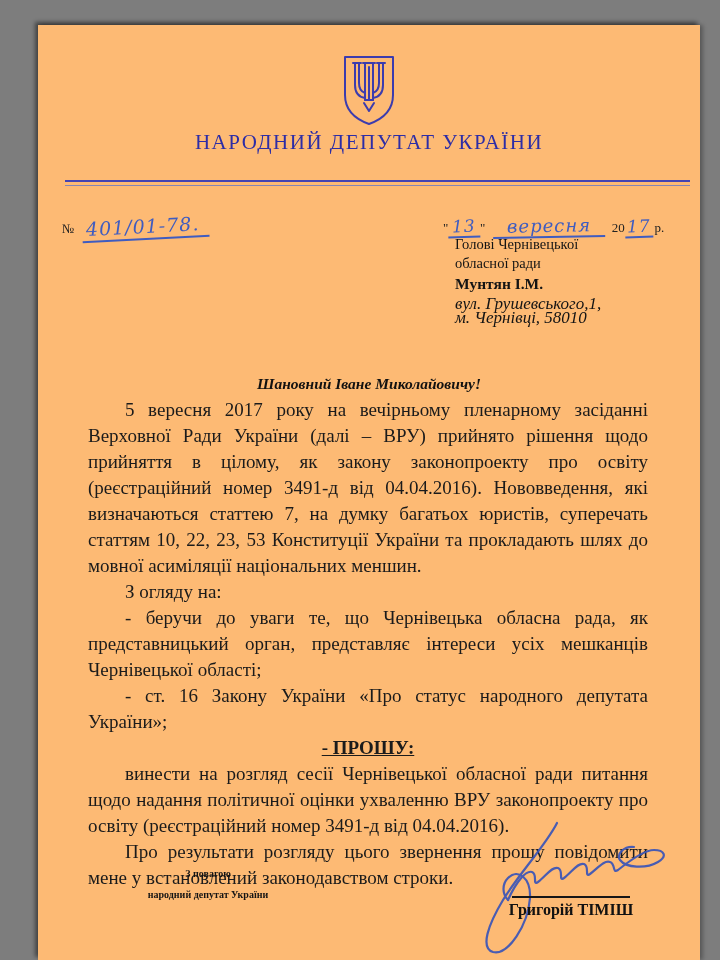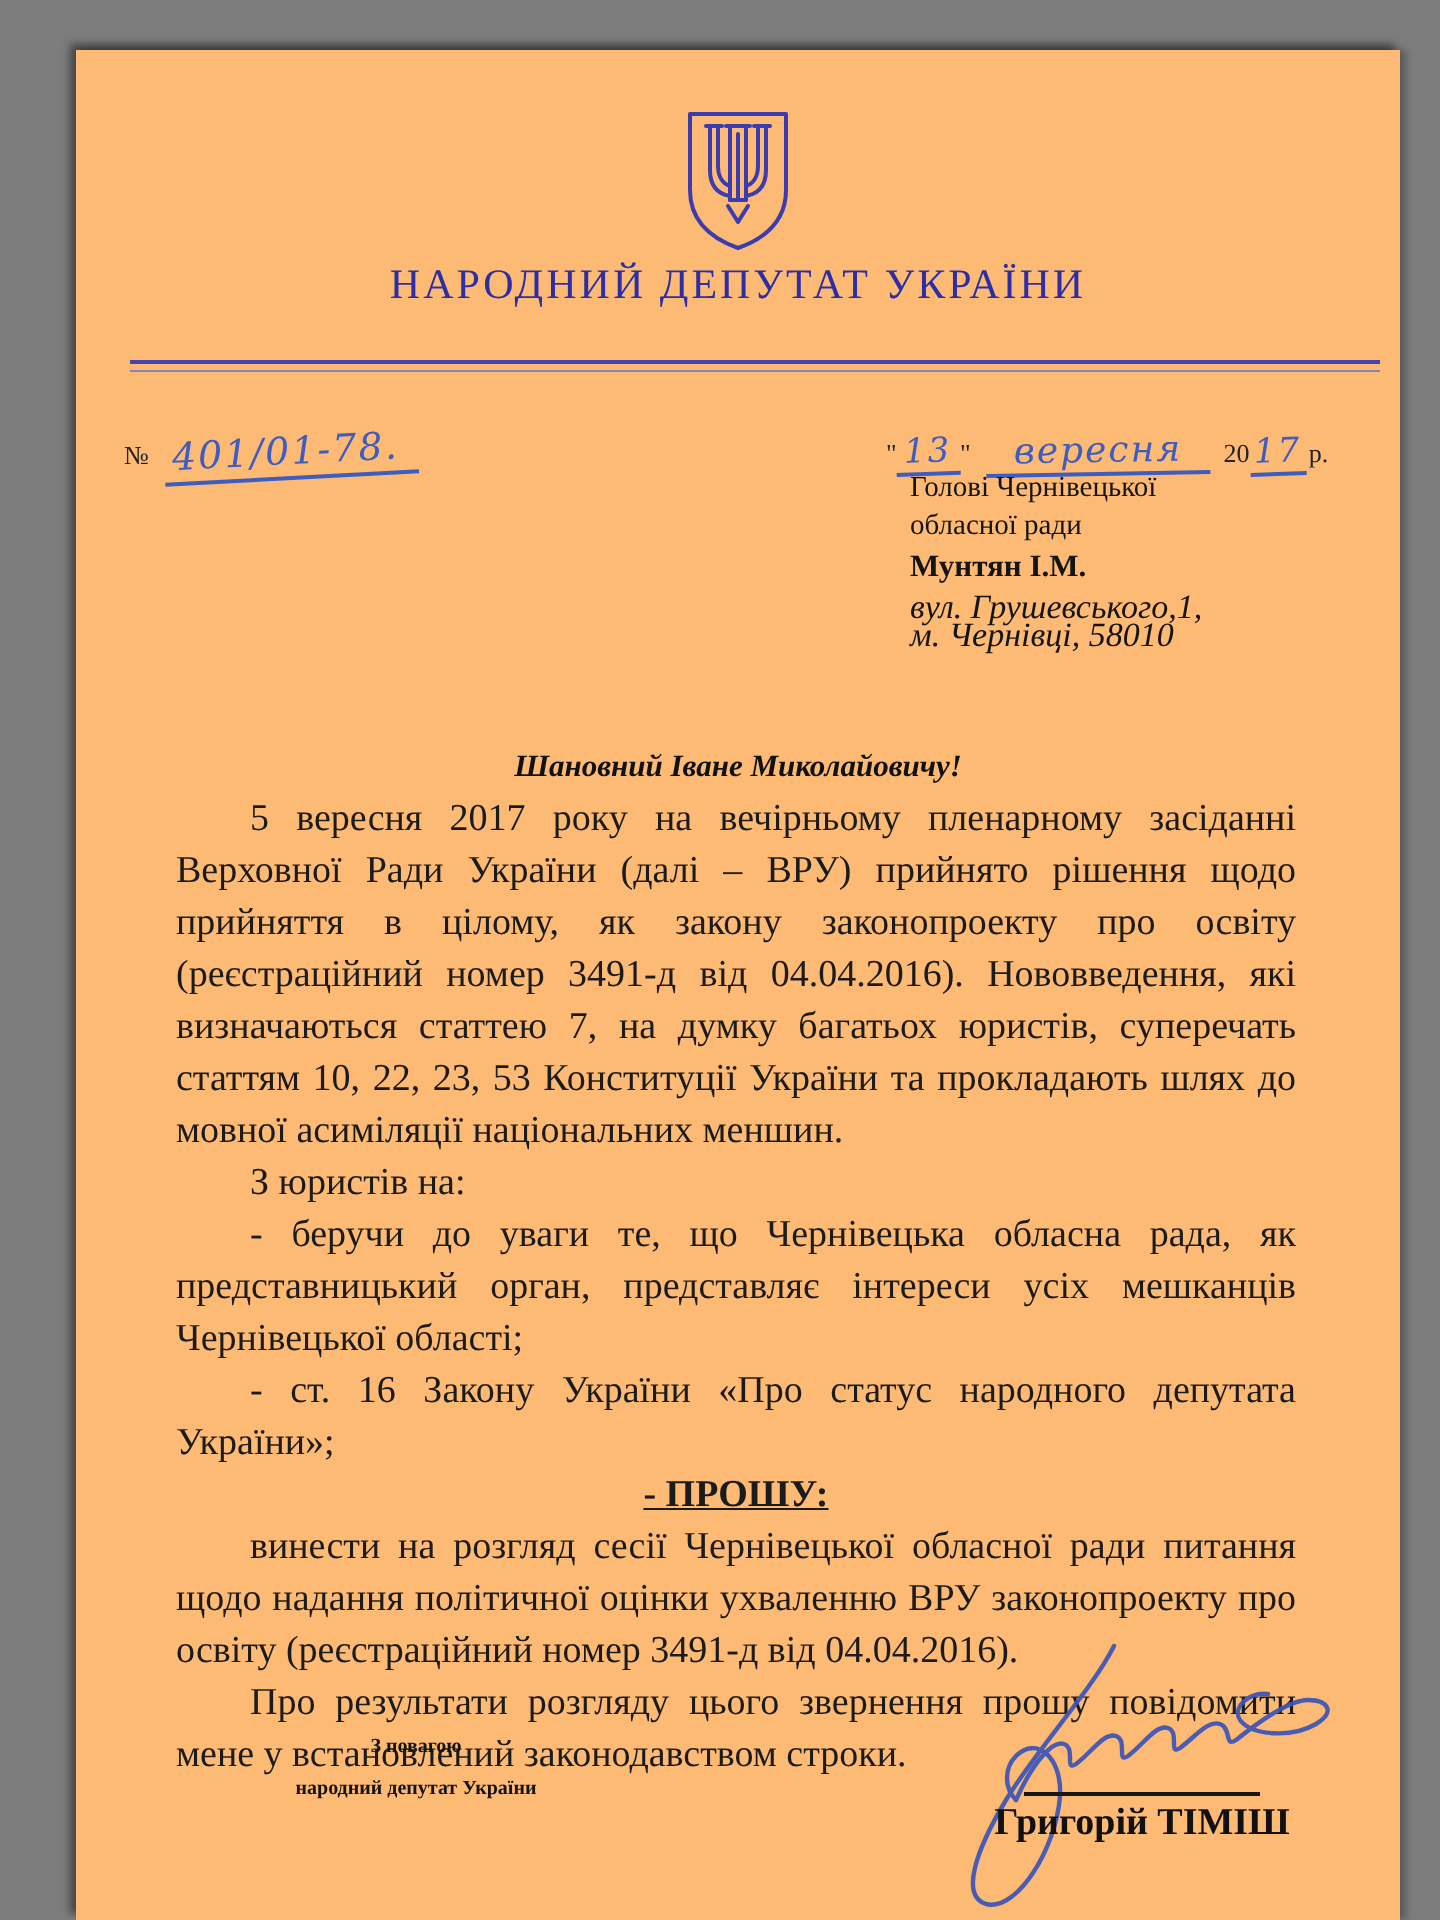--- a/index.html
+++ b/index.html
@@ -66,21 +66,21 @@
     font-size:19px; line-height:26px; text-align:justify; color:#1b1b1b;
   }
   .body-text p{ margin:0; text-indent:37px; }
   .body-text p.req{ text-indent:0; text-align:center; font-weight:bold;text-decoration:underline; }
   
   .closing{ position:absolute; left:60px; top:838px; width:220px; text-align:center;
     font-weight:bold; font-size:10px; line-height:21px; color:#141414;}
   .sig-line{ position:absolute; left:474px; top:871px; width:118px;
     border-top:2px solid #161616; }
   .sig-name{ position:absolute; left:452px; top:876px; width:162px; text-align:center;
-    font-weight:bold; font-size:19px; color:#111; }
+    font-weight:bold; font-size:16px; color:#111; }
   .signature-svg{ position:absolute; left:420px; top:795px; }
 </style>
 </head>
 <body>
 
 <div class="scan">
   <div class="paper">
 
     <svg class="emblem" width="58" height="74" viewBox="0 0 58 74" fill="none" stroke="#3c3cae" stroke-width="2" stroke-linecap="round" stroke-linejoin="round">
       <path d="M5,4 H53 V42 C53,57 43,66 29,71 C15,66 5,57 5,42 Z"></path>
@@ -117,21 +117,21 @@
       <div>обласної ради</div>
       <div class="name">Мунтян І.М.</div>
       <div class="addr first">вул. Грушевського,1,</div>
       <div class="addr">м. Чернівці, 58010</div>
     </div>
 
     <div class="salutation">Шановний Іване Миколайовичу!</div>
 
     <div class="body-text">
       <p>5 вересня 2017 року на вечірньому пленарному засіданні Верховної Ради України (далі – ВРУ) прийнято рішення щодо прийняття в цілому, як закону законопроекту про освіту (реєстраційний номер 3491-д від 04.04.2016). Нововведення, які визначаються статтею 7, на думку багатьох юристів, суперечать статтям 10, 22, 23, 53 Конституції України та прокладають шлях до мовної асиміляції національних меншин.</p>
-      <p>З юристів на:</p>
+      <p>З огляду на:</p>
       <p>- беручи до уваги те, що Чернівецька обласна рада, як представницький орган, представляє інтереси усіх мешканців Чернівецької області;</p>
       <p>- ст. 16 Закону України «Про статус народного депутата України»;</p>
       <p class="req">- ПРОШУ:</p>
       <p>винести на розгляд сесії Чернівецької обласної ради питання щодо надання політичної оцінки ухваленню ВРУ законопроекту про освіту (реєстраційний номер 3491-д від 04.04.2016).</p>
       <p>Про результати розгляду цього звернення прошу повідомити мене у встановлений законодавством строки.</p>
     </div>
 
     <div class="closing">
       <div>З повагою</div>
       <div>народний депутат України</div>

